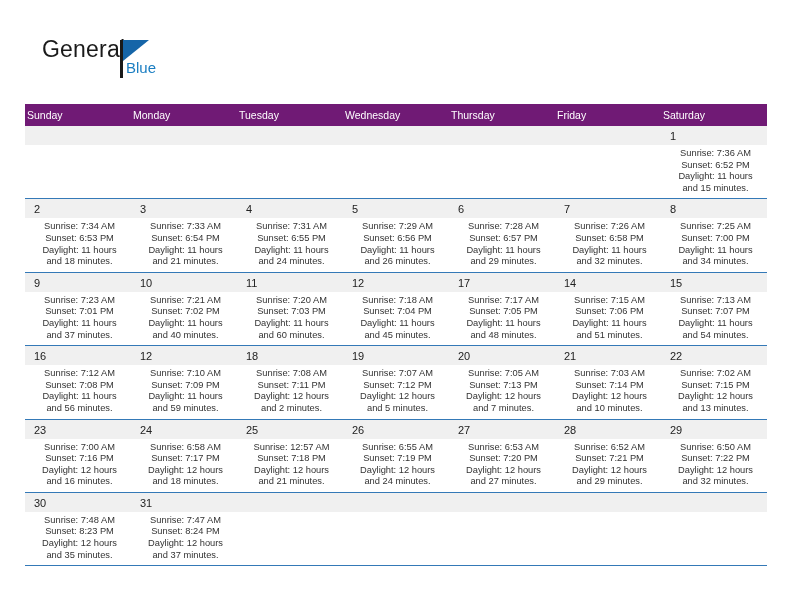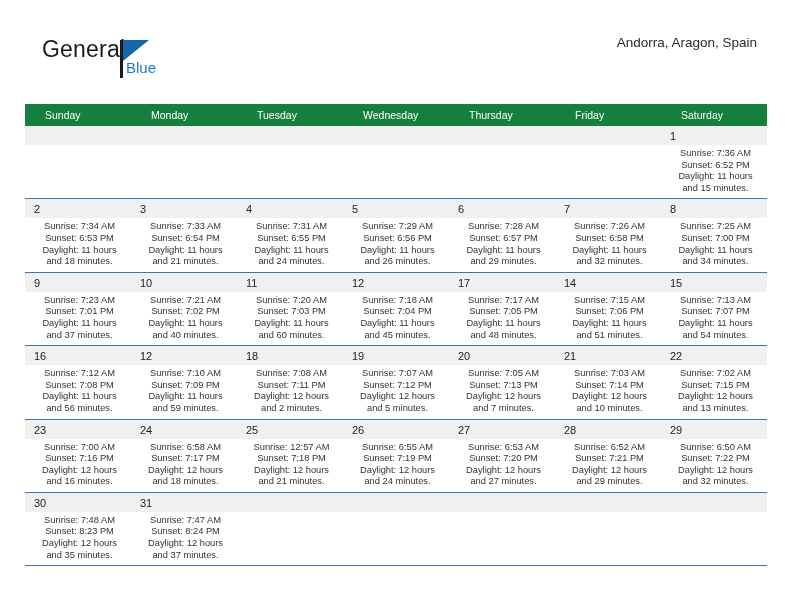--- a/index.html
+++ b/index.html
@@ -93,26 +93,26 @@
   
   .calendar {
     position: absolute;
     left: 25px;
     top: 104px;
     width: 742px;
     border-collapse: collapse;
     table-layout: fixed;
   }
   .calendar th {
-    background: #15803d;
+    background: #701a75;
     color: #ffffff;
     font-size: 10.5px;
     font-weight: normal;
     text-align: left;
-    padding: 5px 0 5px 20px;
+    padding: 5px 0 5px 2px;
     height: 11px;
     border: none;
   }
   .calendar td {
     vertical-align: top;
     padding: 0;
     border: none;
     border-bottom: 1px solid #3479b7;
     height: 62px;
     background: #ffffff;
@@ -150,21 +150,20 @@
   <div class="header">
 
     <div class="logo">
       <span class="logo-general">General</span>
       <span class="logo-bar"></span>
       <span class="logo-tri"></span>
       <span class="logo-blue">Blue</span>
     </div>
 
     <div class="title-block">
-      <div class="cal-subtitle">Andorra, Aragon, Spain</div>
     </div>
 
   </div>
 
   <table class="calendar">
     <thead>
       <tr>
         <th>Sunday</th>
         <th>Monday</th>
         <th>Tuesday</th>

